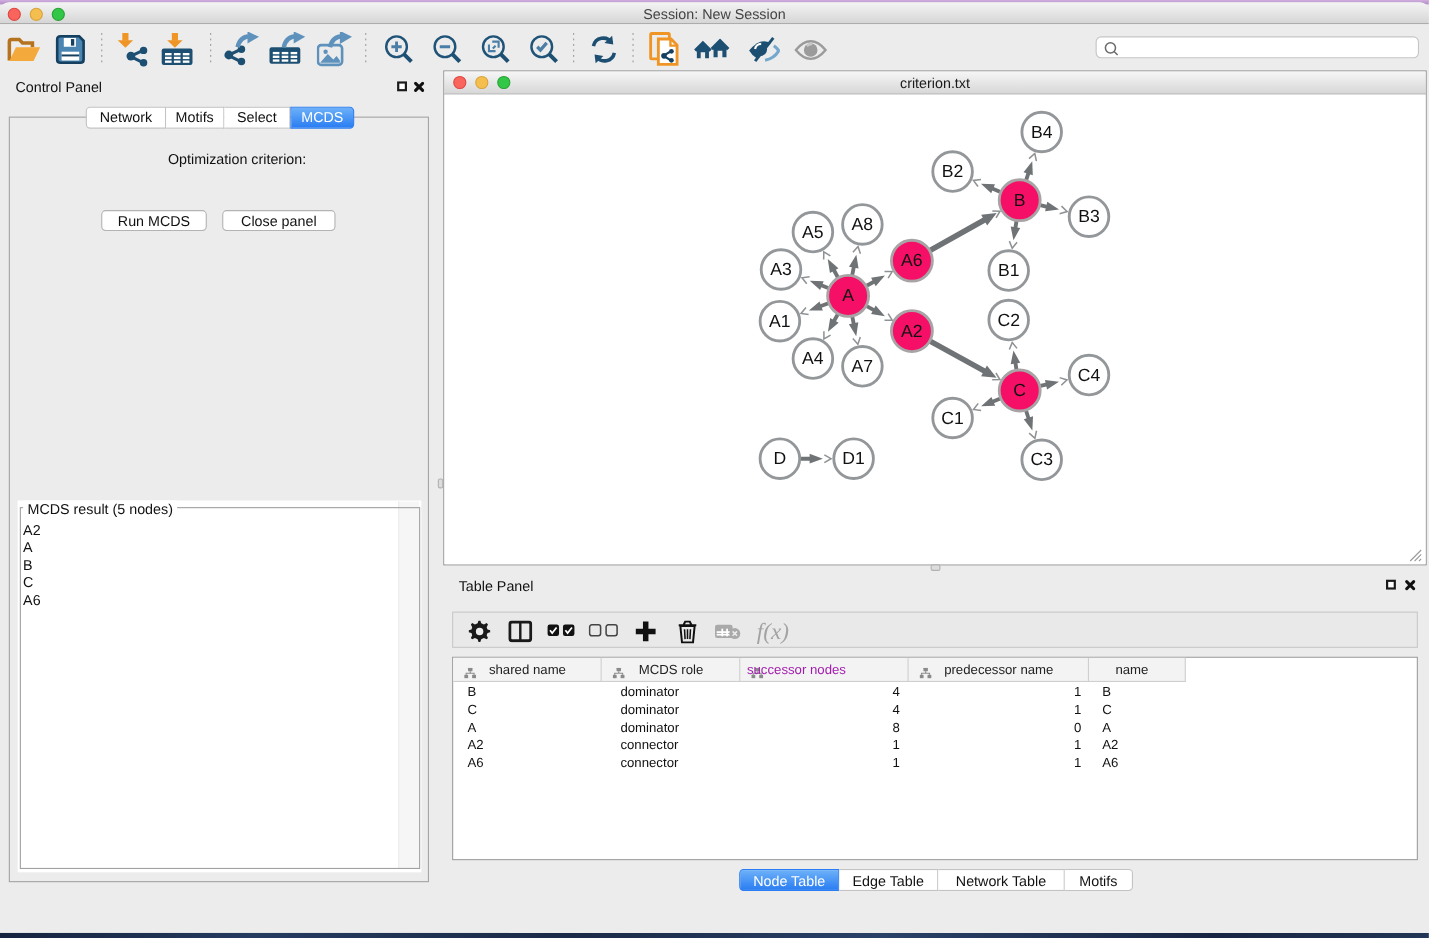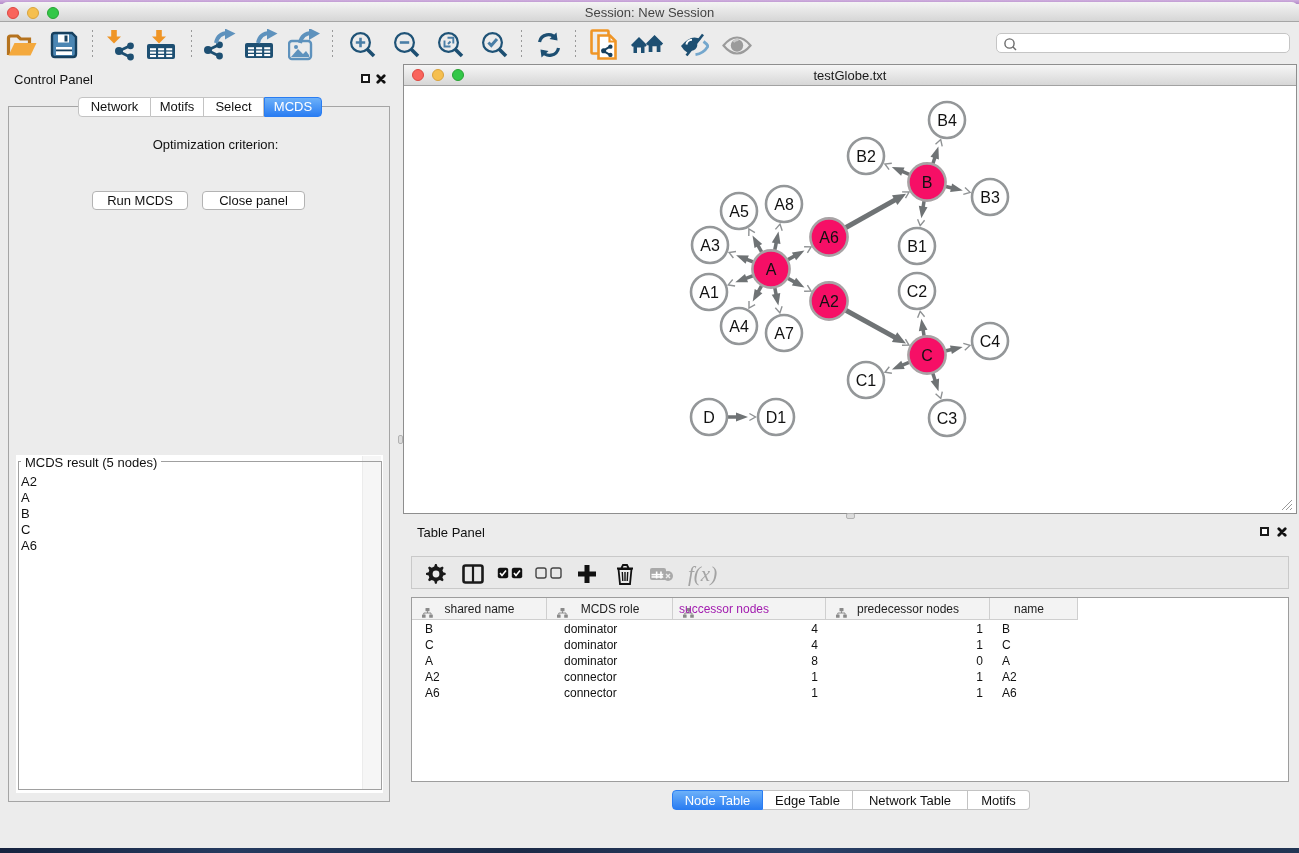--- a/index.html
+++ b/index.html
@@ -256,21 +256,21 @@
       <div id="fieldset" class="abs"></div>
       <div id="fieldset-label" class="abs">MCDS result (5 nodes)</div>
     </div>
     <div id="vdiv" class="abs"></div>
     <div id="vdiv-grip" class="abs"></div>
     <div id="nw" class="abs">
       <div id="nw-titlebar" class="abs">
         <div class="tl t1"></div>
           <div class="tl t2"></div>
           <div class="tl t3"></div>
-        <div id="nw-title-text" class="abs">testGlobe.txt</div>
+        <div id="nw-title-text" class="abs">criterion.txt</div>
       </div>
       <div id="nw-canvas" class="abs">
         <svg width="891" height="427" style="position:absolute;left:2px;top:0;will-change:transform">
 <line x1="365.0" y1="183.0" x2="351.4" y2="158.3" stroke="#6f7375" stroke-width="3.5"></line>
 <polygon points="346.5,149.5 356.2,157.9 348.5,162.1" fill="#6f7375"></polygon>
 <path d="M348.9,146.6 L342.9,142.9 L342.8,149.9" fill="none" stroke="#8f9294" stroke-width="1.4"></path>
 <line x1="365.0" y1="183.0" x2="370.5" y2="155.3" stroke="#6f7375" stroke-width="3.5"></line>
 <polygon points="372.5,145.5 374.5,158.1 365.8,156.4" fill="#6f7375"></polygon>
 <path d="M376.2,144.7 L374.0,138.1 L369.4,143.4" fill="none" stroke="#8f9294" stroke-width="1.4"></path>
 <line x1="365.0" y1="183.0" x2="339.4" y2="172.9" stroke="#6f7375" stroke-width="3.5"></line>
@@ -463,21 +463,21 @@
           </div>
 <div class="abs" style="left:414px;top:0;width:164px;height:22px;border-right:1px solid #cfcfcf;">
             <span class="abs" style="left:10px;top:5px"><svg width="11" height="10" style="vertical-align:-1px">
                 <g fill="#8a8a8a">
                   <rect x="3.5" y="0" width="4" height="3.2" rx="0.5"></rect>
                   <rect x="0" y="6.5" width="3.6" height="3.2" rx="0.5"></rect>
                   <rect x="7.2" y="6.5" width="3.6" height="3.2" rx="0.5"></rect>
                   <path d="M5.5 3.2 V5 M1.8 6.5 V5 H9 V6.5" stroke="#8a8a8a" stroke-width="1" fill="none"></path>
                 </g>
               </svg></span>
-            <div class="abs" style="left:0;top:4px;width:164px;text-align:center;font-size:12px;color:#222;">predecessor nodes</div>
+            <div class="abs" style="left:0;top:4px;width:164px;text-align:center;font-size:12px;color:#222;">predecessor name</div>
           </div>
 <div class="abs" style="left:578px;top:0;width:88px;height:22px;border-right:1px solid #cfcfcf;">
             <div class="abs" style="left:0;top:4px;width:78px;text-align:center;font-size:12px;color:#222;">name</div>
           </div>
 <div class="abs" style="left:13px;top:24px;font-size:12px;color:#111;">B</div>
 <div class="abs" style="left:152px;top:24px;font-size:12px;color:#111;">dominator</div>
 <div class="abs" style="left:257px;top:24px;width:149px;text-align:right;font-size:12px;color:#111;">4</div>
 <div class="abs" style="left:410px;top:24px;width:161px;text-align:right;font-size:12px;color:#111;">1</div>
 <div class="abs" style="left:590px;top:24px;font-size:12px;color:#111;">B</div>
 <div class="abs" style="left:13px;top:40px;font-size:12px;color:#111;">C</div>

